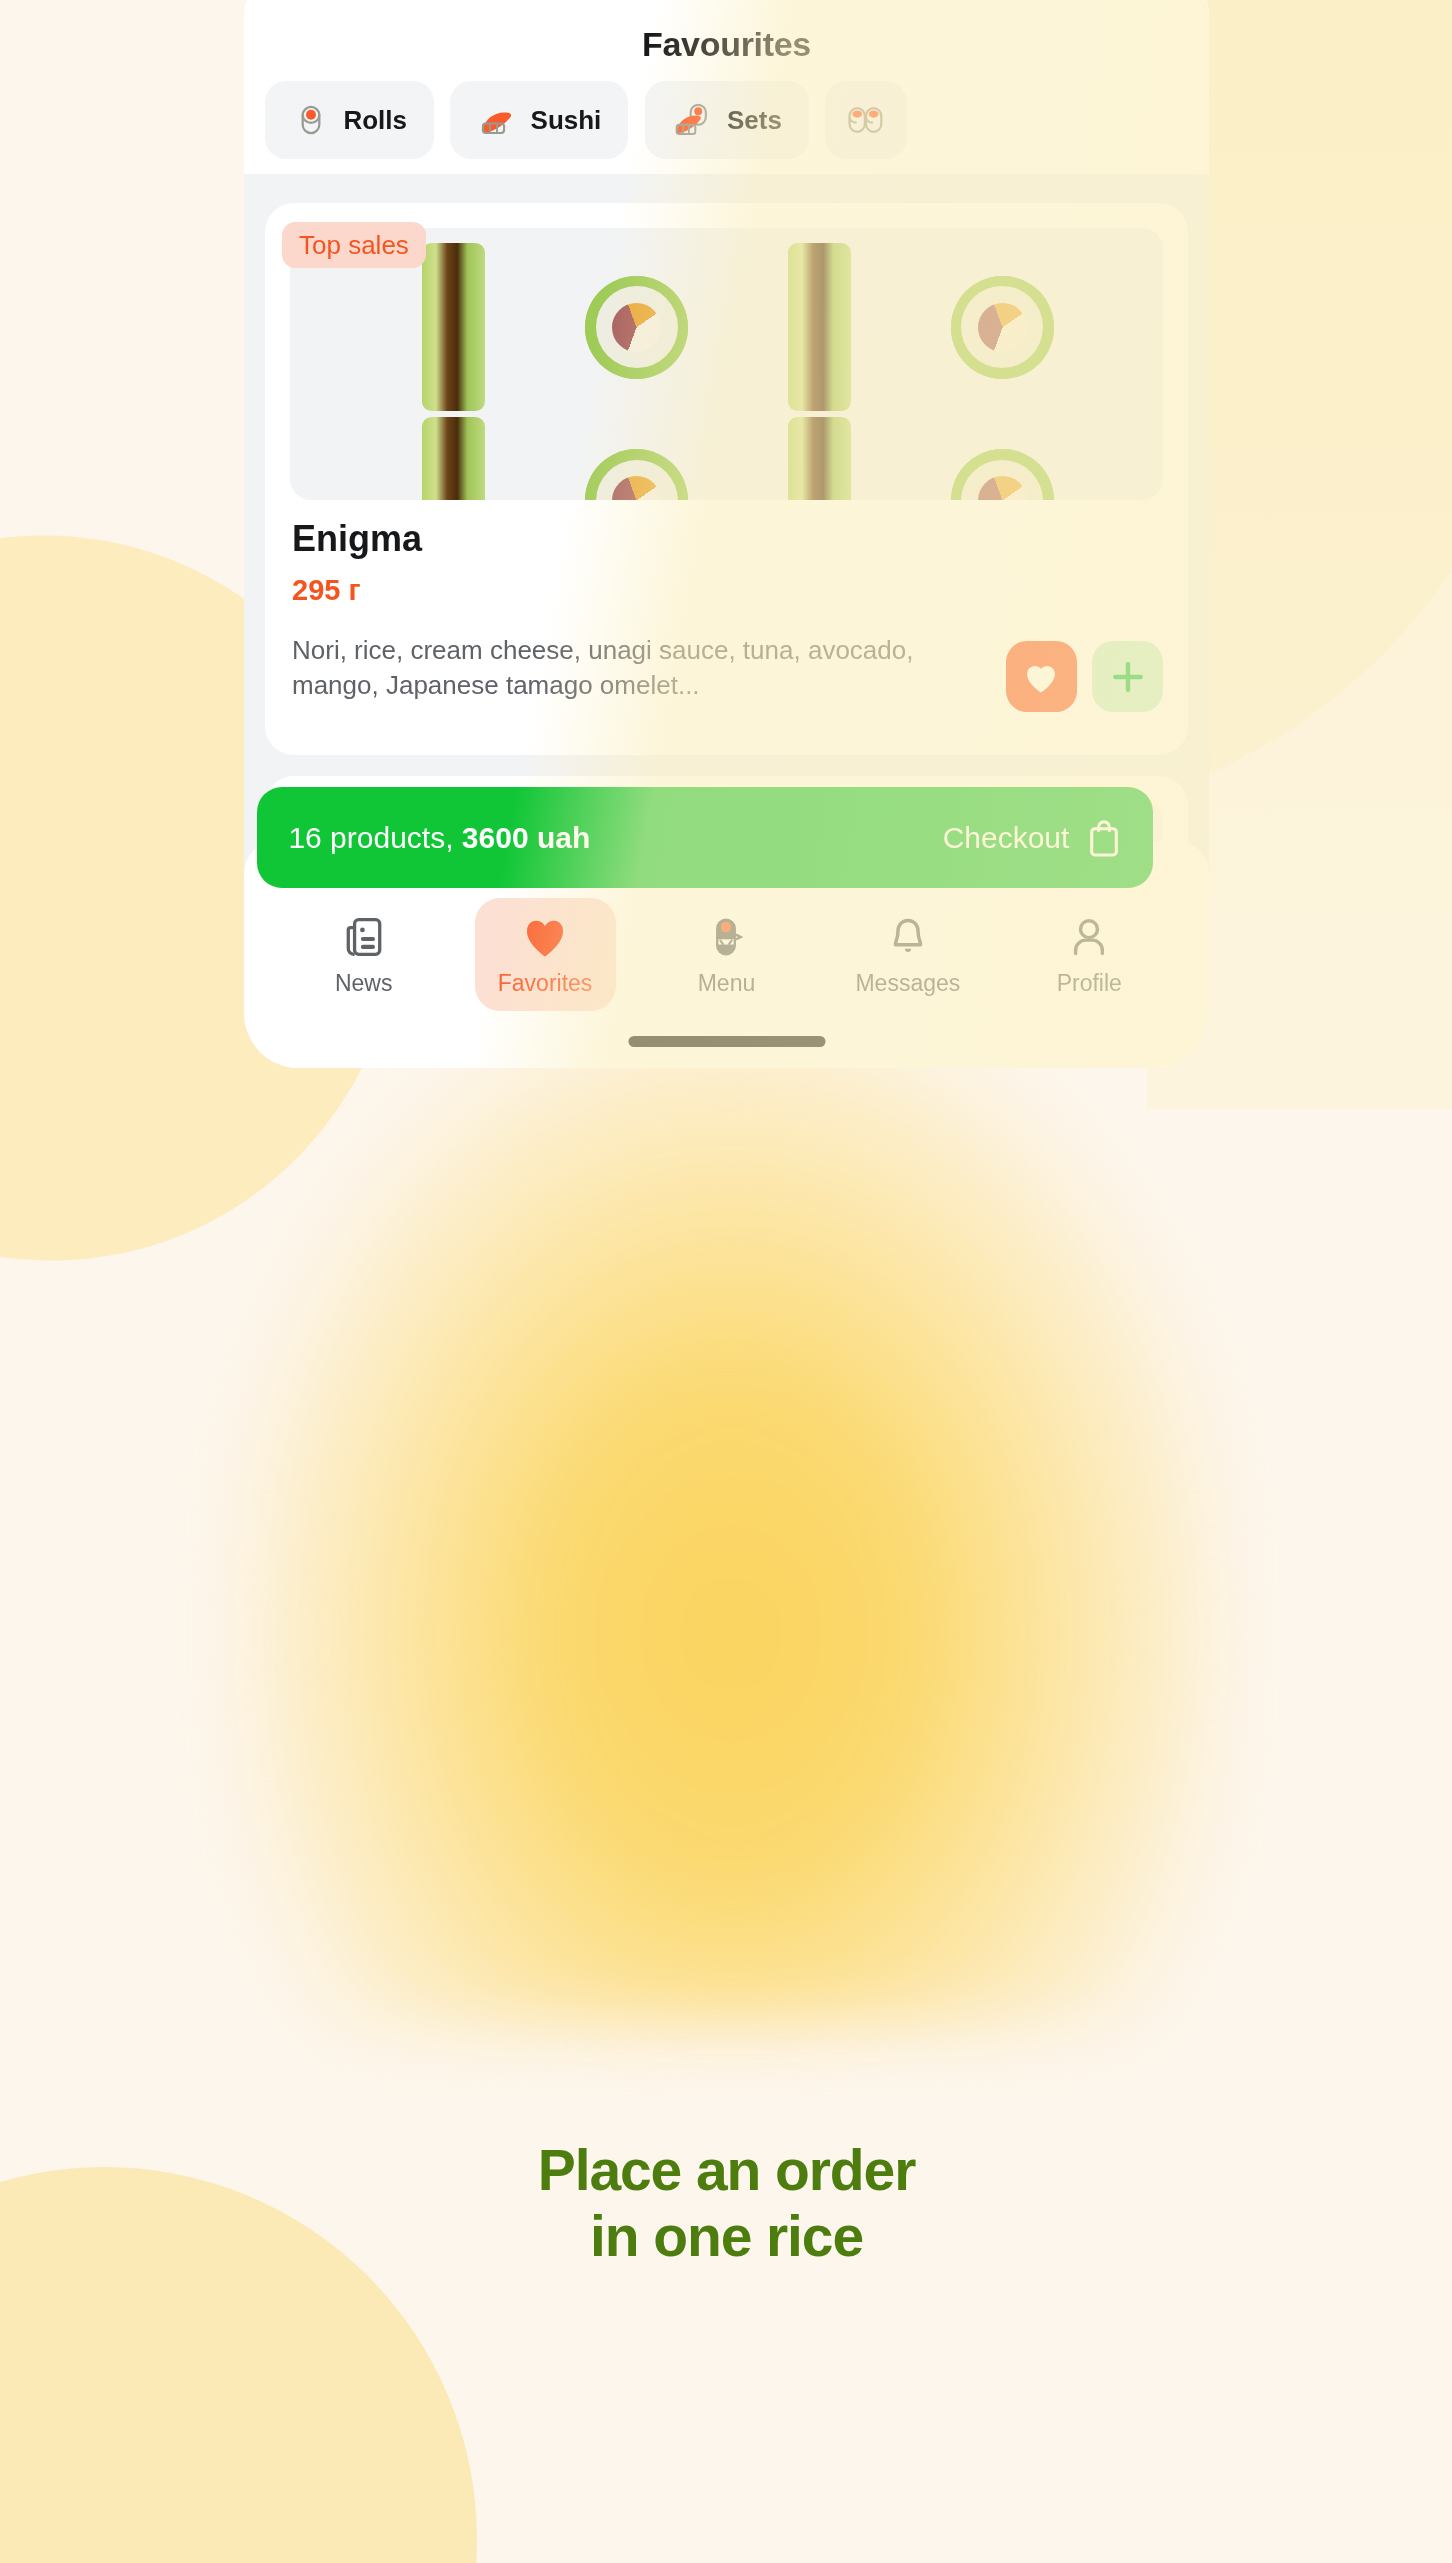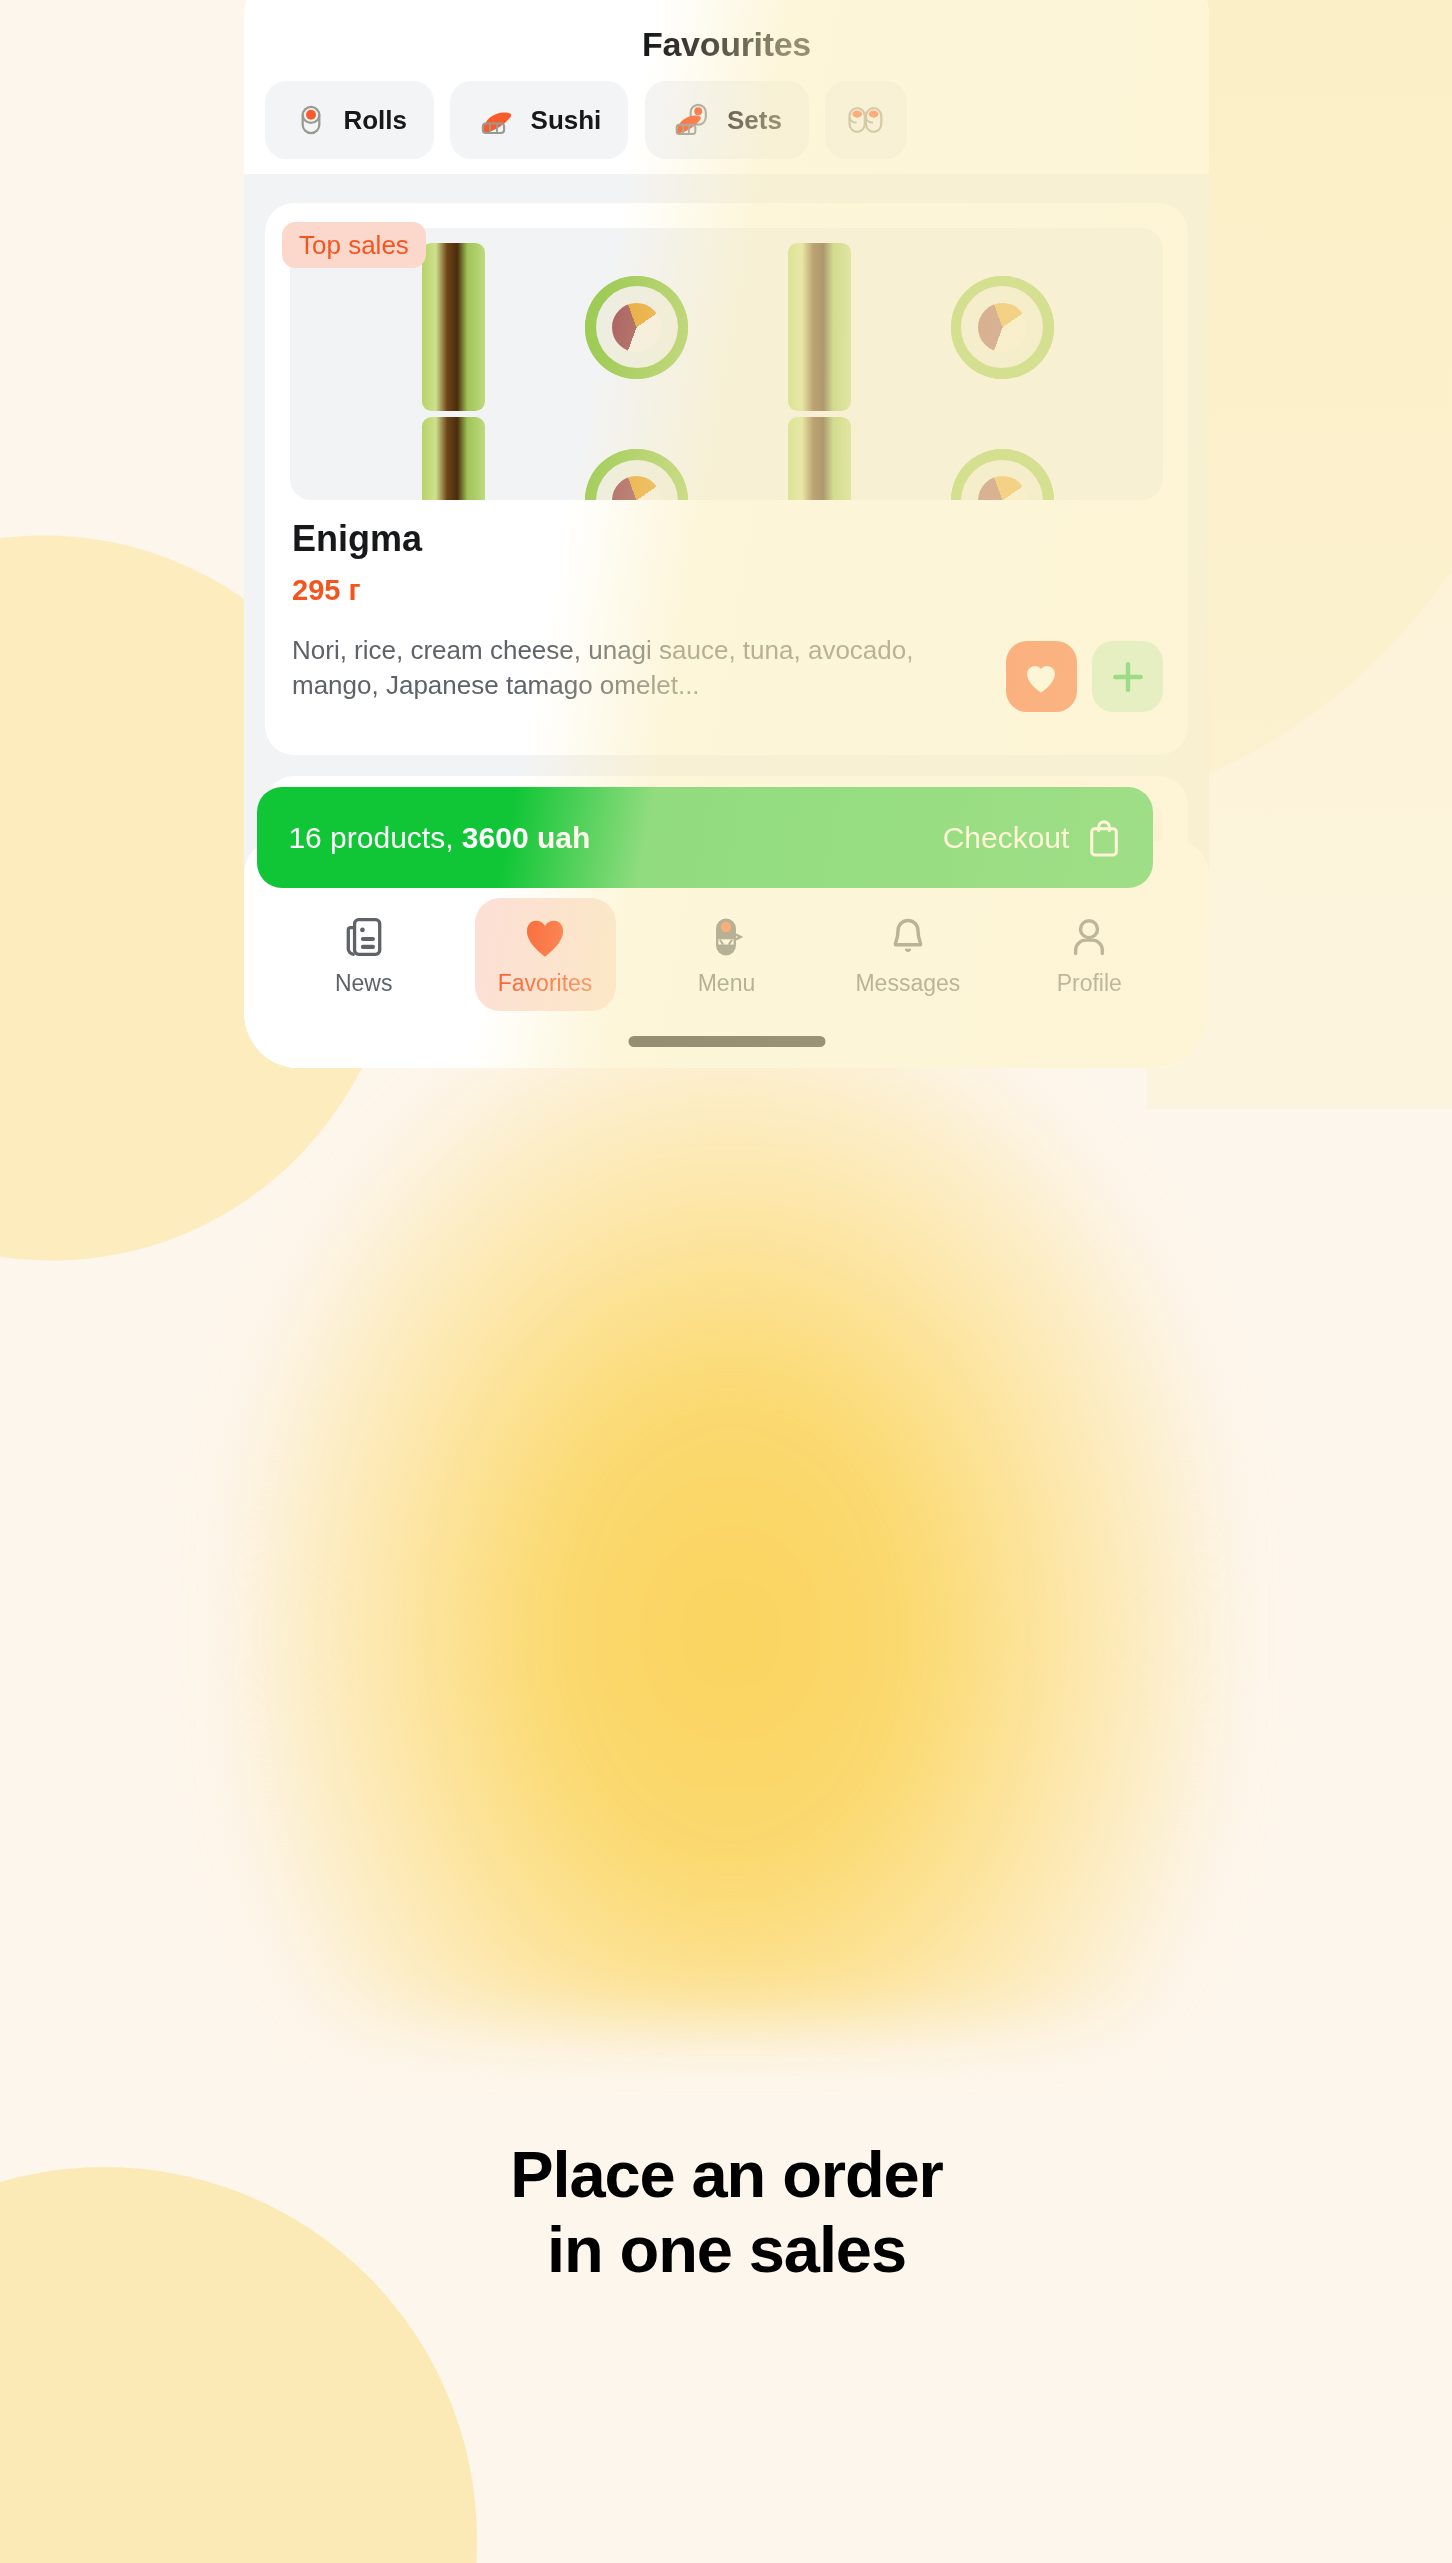--- a/index.html
+++ b/index.html
@@ -199,22 +199,22 @@
 
   .home-indicator{
     position:absolute; left:50%; transform:translateX(-50%);
     bottom:21px; width:197px; height:11.5px; border-radius:5.7px; background:#17181A;
   }
 
   
   .headline{
     position:absolute; left:0; top:2137px; width:100%;
     text-align:center; z-index:3;
-    font-size:65px; font-weight:bold; line-height:1.16;
-    color:#000000; letter-spacing:-1.1px;
+    font-size:57px; font-weight:bold; line-height:1.16;
+    color:#4d7c0f; letter-spacing:-1.1px;
   }
 </style>
 </head>
 <body>
 
 <div id="bg">
   <div class="blob-bigcircle"></div>
   <div class="blob-rightband"></div>
   <div class="blob-topleft"></div>
   <div class="blob-bottomleft"></div>
@@ -385,15 +385,15 @@
     </div>
 
     <div class="home-indicator"></div>
   </div>
 
   <div class="phone-tintshade"></div>
 </div>
 
 <div class="headline">
   <div>Place an order</div>
-  <div>in one sales</div>
+  <div>in one rice</div>
 </div>
 
 
 </body></html>

